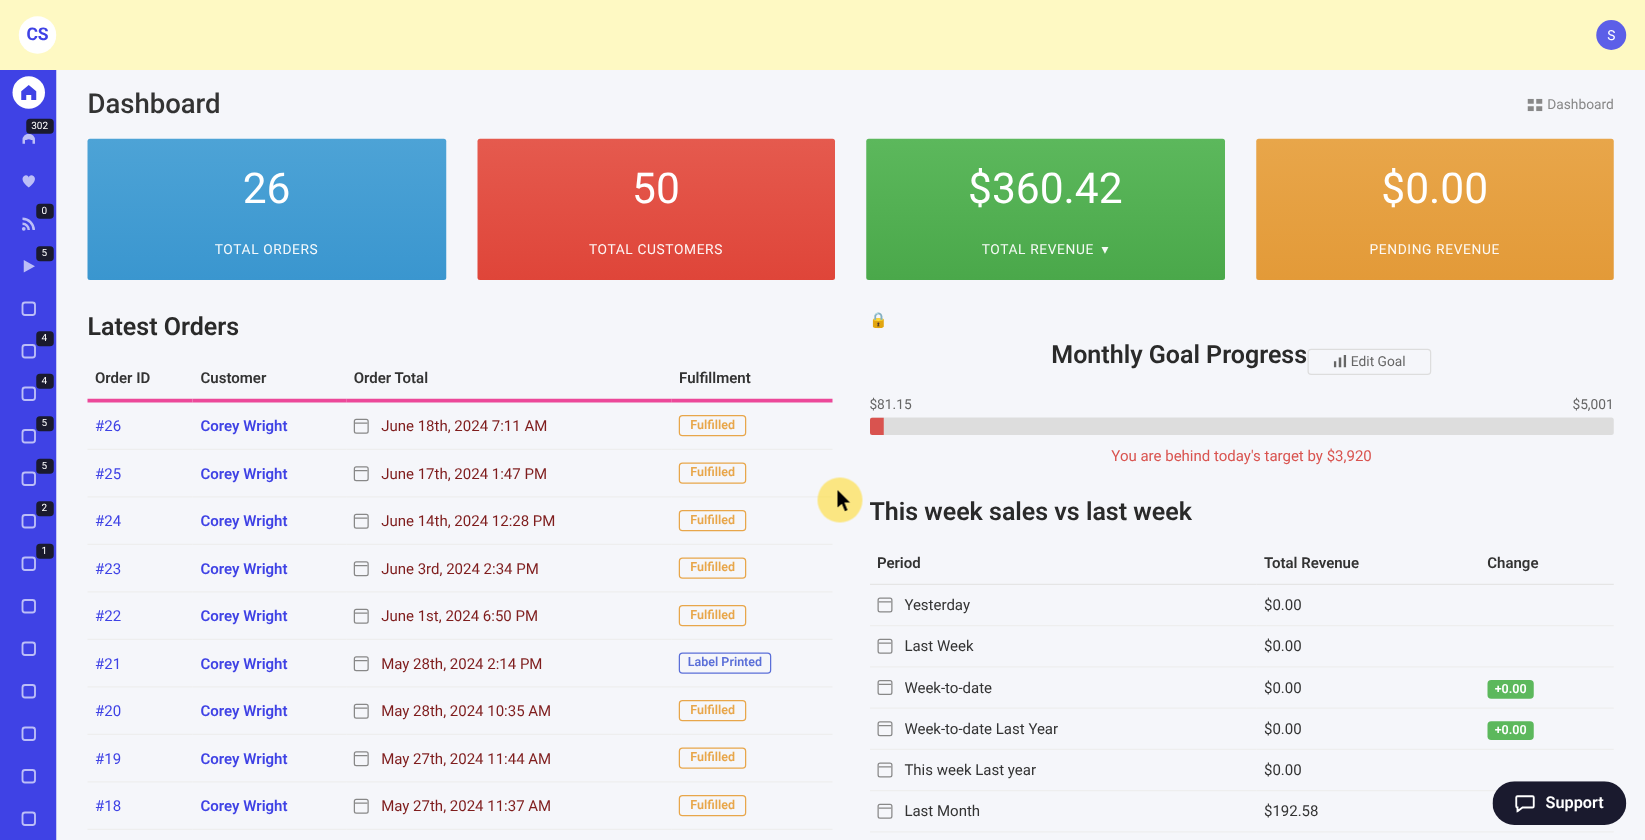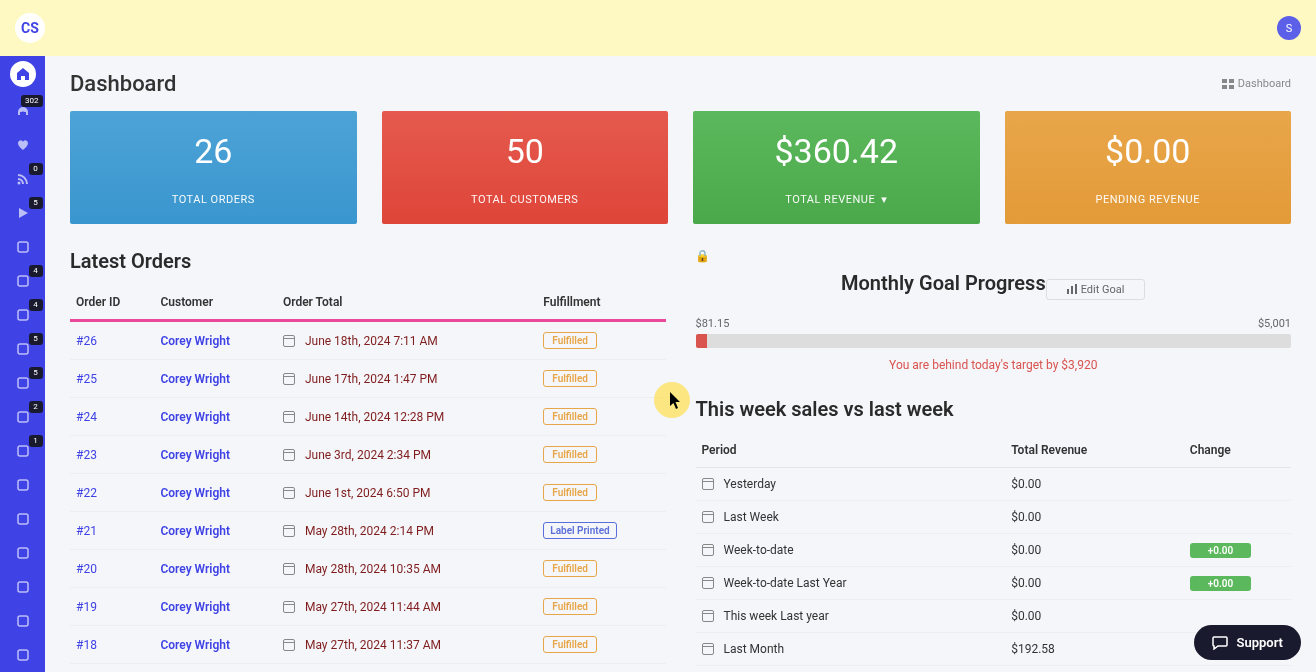--- a/index.html
+++ b/index.html
@@ -54,21 +54,21 @@
 .edit-goal { font-size: 11px; color: #666; border: 1px solid #ddd; padding: 3px 20px; border-radius: 3px; cursor: pointer; display: flex; align-items: center; gap: 4px; }
 .goal-range { display: flex; justify-content: space-between; font-size: 11px; color: #666; margin-bottom: 4px; }
 .goal-bar { height: 14px; background: #ddd; position: relative; border-radius: 2px; overflow: hidden; }
 .goal-fill { height: 100%; background: #d9534f; width: 2%; }
 .goal-msg { text-align: center; font-size: 12px; color: #d9534f; margin-top: 10px; }
 
 .week-table { width: 100%; border-collapse: collapse; }
 .week-table th { text-align: left; font-size: 12px; font-weight: 600; padding: 10px 6px; border-bottom: 1px solid #e5e5e5; }
 .week-table td { padding: 9px 6px; border-bottom: 1px solid #eee; font-size: 12px; }
 .period-cell { display: flex; align-items: center; gap: 10px; }
-.change-badge { background: #5cb85c; color: #fff; font-size: 10px; padding: 2px 18px; border-radius: 3px; font-weight: 600; }
+.change-badge { background: #5cb85c; color: #fff; font-size: 10px; padding: 2px 6px; border-radius: 3px; font-weight: 600; }
 
 .cursor-highlight { position: fixed; width: 36px; height: 36px; background: rgba(255, 220, 50, 0.6); border-radius: 50%; pointer-events: none; z-index: 9999; left: 654px; top: 382px; }
 .cursor-arrow { position: fixed; left: 670px; top: 392px; z-index: 10000; pointer-events: none; width: 12px; height: 18px; }
 
 .support-btn { position: fixed; bottom: 12px; right: 15px; background: #1a1a2e; color: #fff; padding: 10px 18px; border-radius: 20px; font-size: 13px; font-weight: 600; display: flex; align-items: center; gap: 8px; cursor: pointer; }
 
 svg { display: block; }
 </style>
 </head>
 <body>

